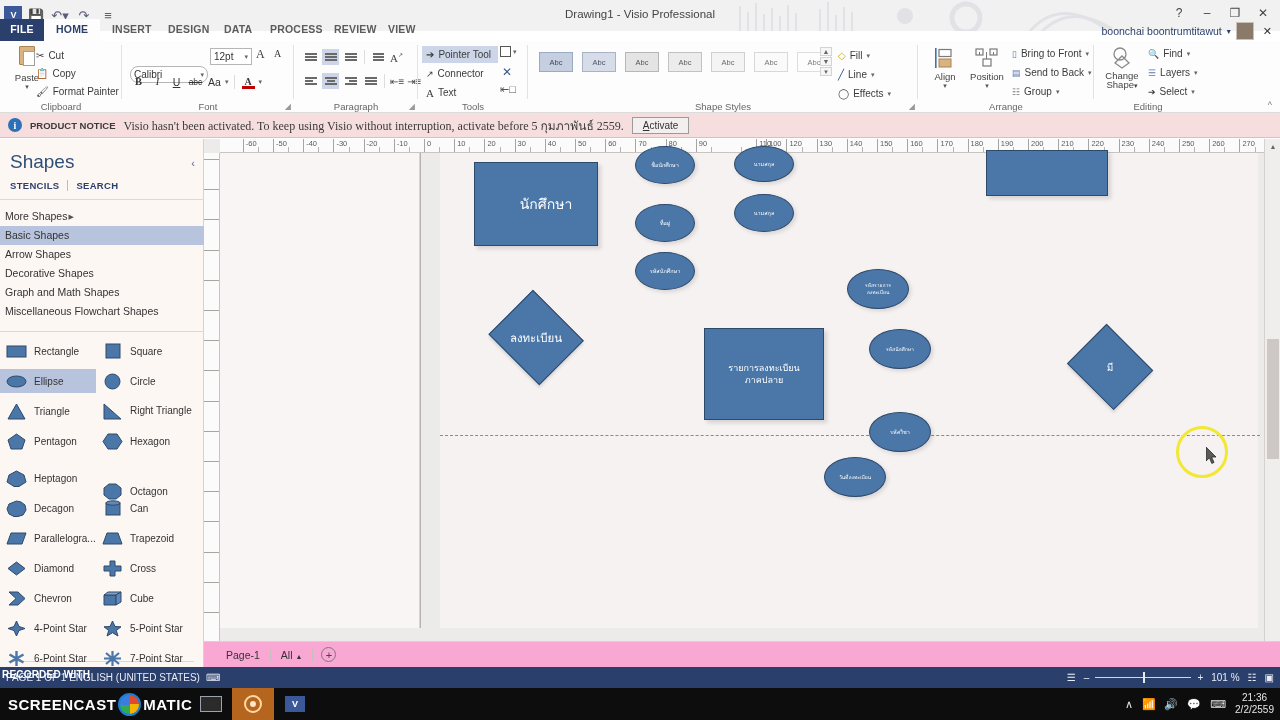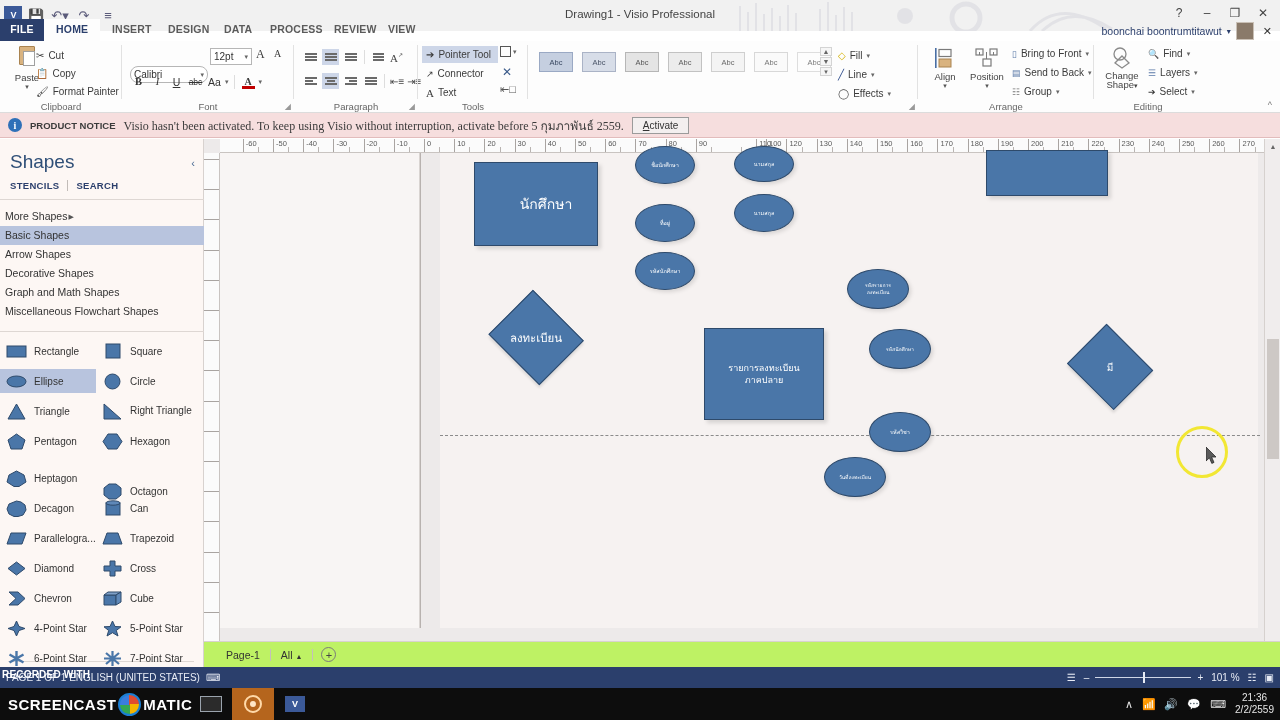--- a/index.html
+++ b/index.html
@@ -151,21 +151,21 @@
 
   
   .sb-v { position:absolute; right:0; top:139px; width:16px; height:528px; background:#f0eded;
           border-left:1px solid #d6d1ce; }
   .sb-v .thumb { position:absolute; left:2px; top:200px; width:12px; height:120px; background:#cdc8c5; }
   .sb-h { position:absolute; left:440px; bottom:29px; width:824px; height:14px; background:#f0eded; }
   .sb-h .thumb { position:absolute; left:34px; top:2px; width:418px; height:10px; background:#cdc8c5; }
   .sbarrow { position:absolute; font-size:7px; color:#666; display:flex; align-items:center; justify-content:center; }
 
   
-  .pagetabs { position:absolute; left:204px; top:641px; width:1076px; height:26px; background:#bef264;
+  .pagetabs { position:absolute; left:204px; top:641px; width:1076px; height:26px; background:#f9a8d4;
               border-top:1px solid #d8d2cf; display:flex; align-items:center; gap:0; padding-left:12px; }
   .ptab { font-size:10.5px; color:#333; padding:0 10px; }
   .ptab-div { width:1px; height:12px; background:#c4bfbc; }
   .ptab-add { width:15px; height:15px; border:1px solid #7b7b7b; border-radius:50%;
               display:flex; align-items:center; justify-content:center; font-size:11px; color:#444; margin-left:8px; }
 
   
   .statusbar { position:absolute; left:0; top:667px; width:1280px; height:21px; background:#2b3f6c;
                display:flex; align-items:center; color:#e8ecf5; font-size:10px; padding:0 6px; }
   .sb-left { display:flex; align-items:center; gap:6px; }
@@ -424,20 +424,21 @@
           <span style="font-size:7px;color:#666;">▾</span>
           </div>
       </div>
       <div style="position:absolute;left:310px;top:44px;">
         <div class="btn-row">
             <span class="ico">◯</span>
           <span>Effects</span>
           <span style="font-size:7px;color:#666;">▾</span>
           </div>
       </div>
+      <div class="rglabel">Shape Styles</div>
       <div class="dlg">◢</div>
       <div class="rgsep" style="right:0;"></div>
     </div>
 
     <div class="rgroup" style="left:918px; width:176px;">
       <div style="position:absolute;left:10px;top:6px;">
         <div class="btn-big" style="width:34px;text-align:center;">
           <span>
             <svg width="24" height="22" viewBox="0 0 24 22">
               <rect x="2" y="1" width="1.6" height="20" fill="#4a6fa5"></rect>

